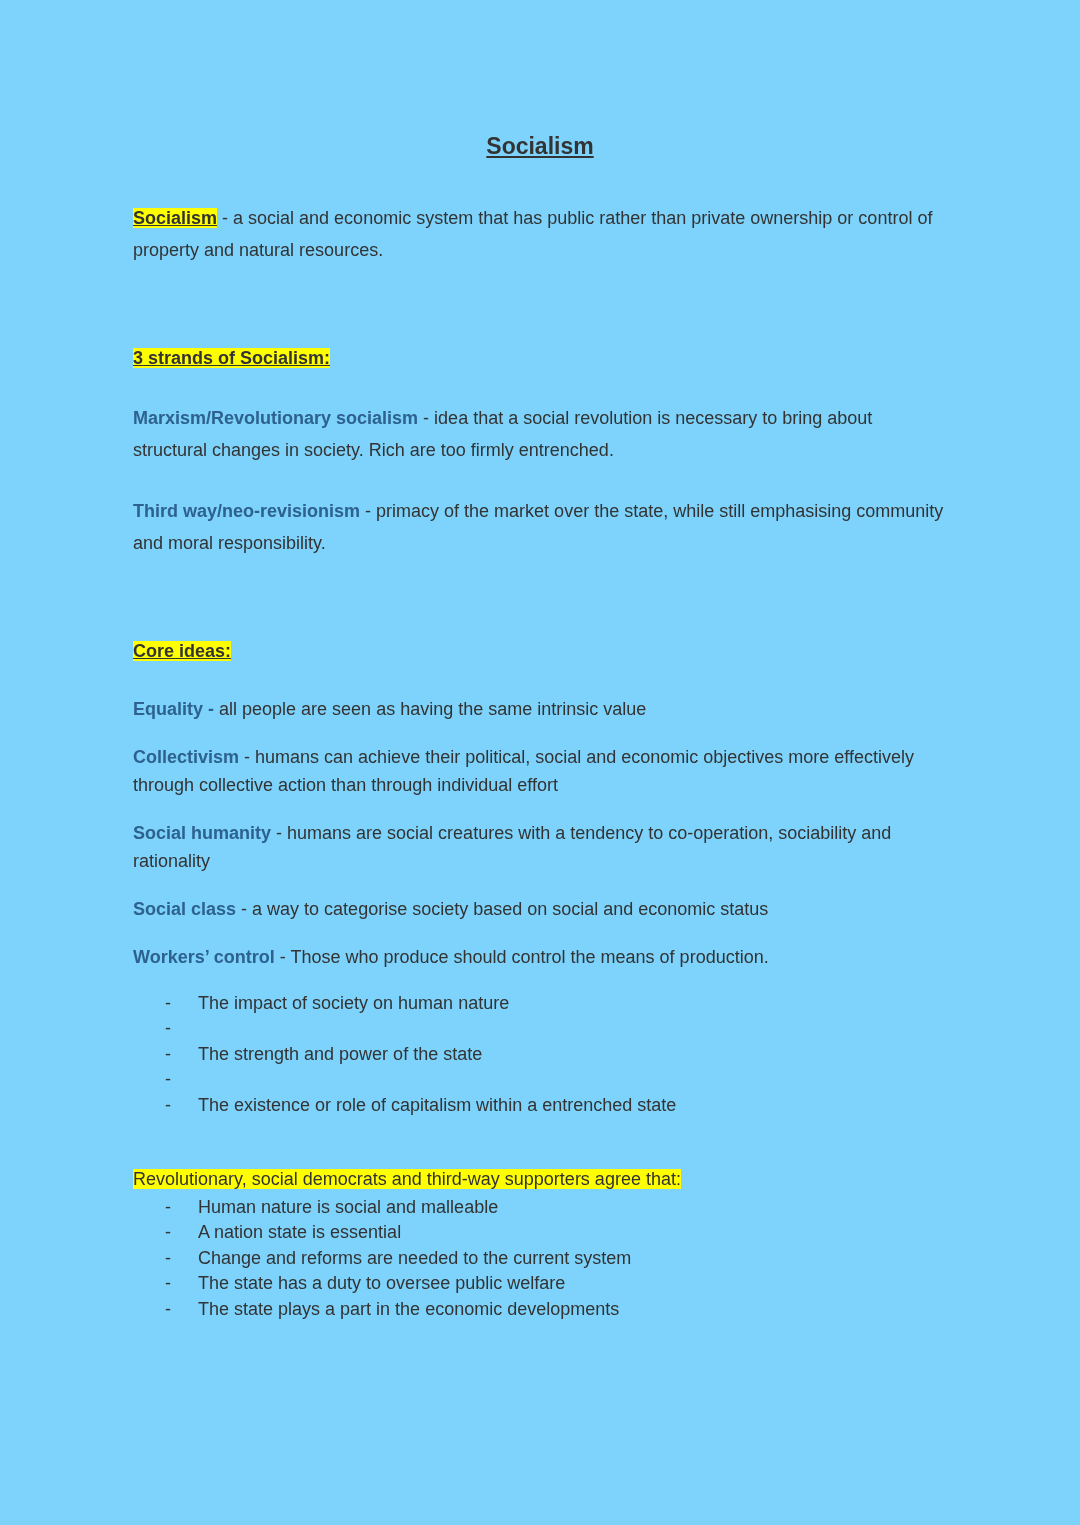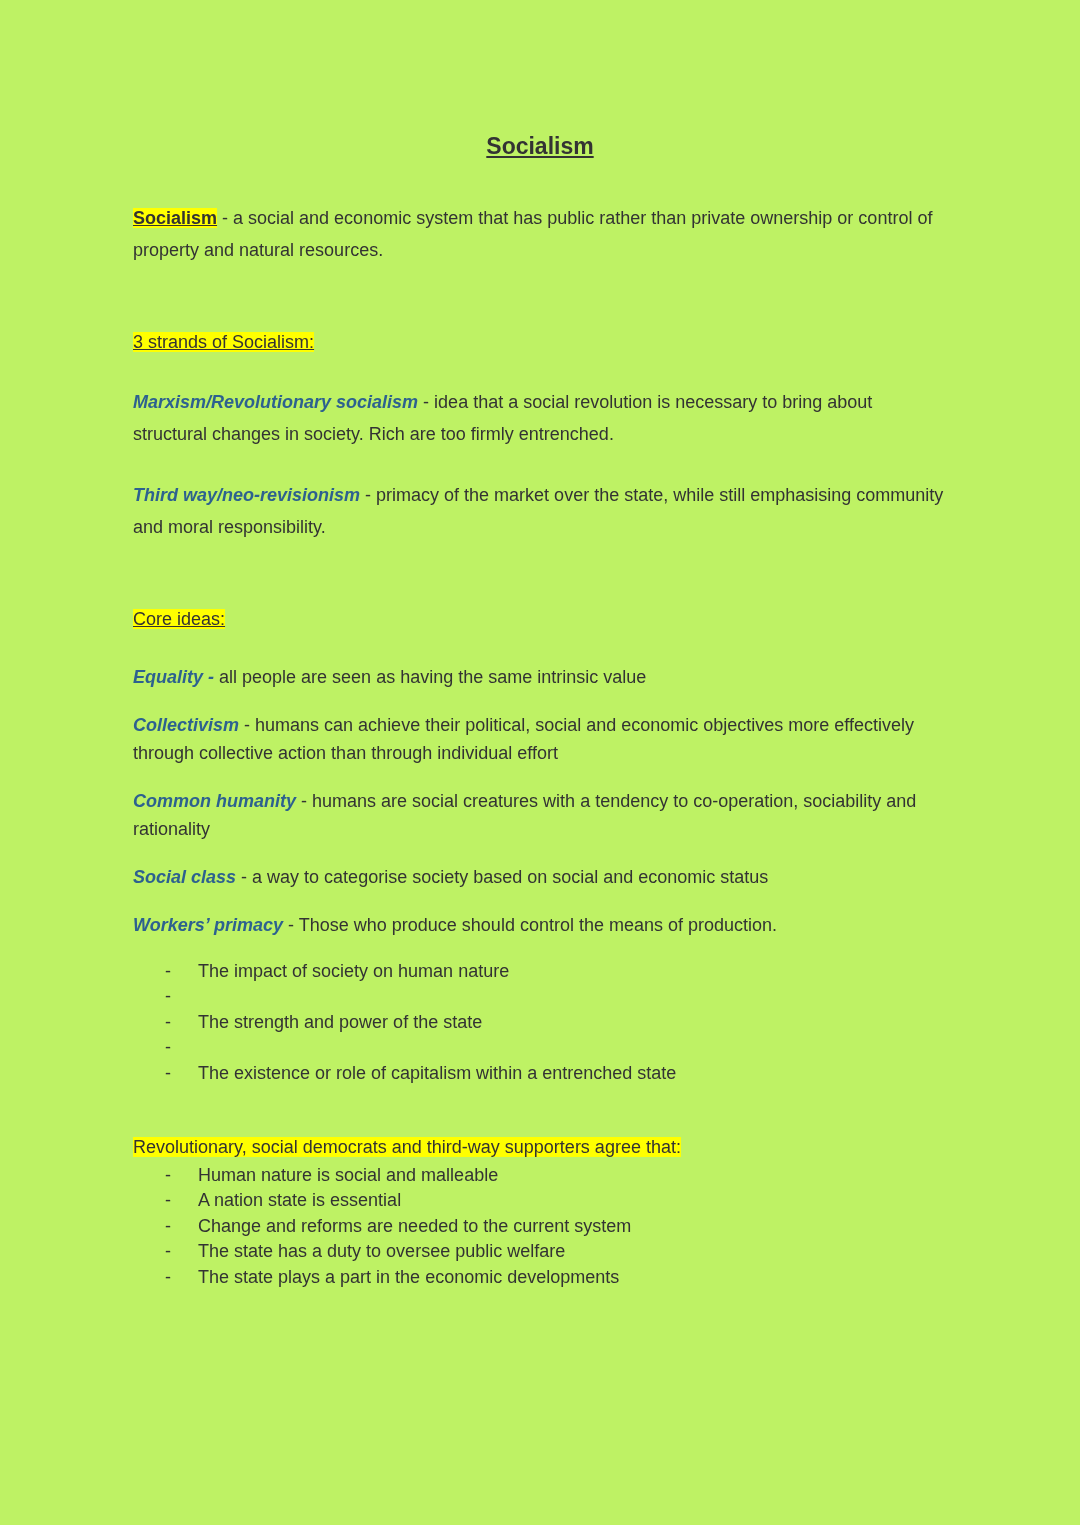--- a/index.html
+++ b/index.html
@@ -1,21 +1,21 @@
 <!DOCTYPE html>
 <html><head>
 <meta charset="utf-8">
 <style>
   html, body { margin: 0; padding: 0; background: #ffffff; }
   .page {
     position: relative;
     width: 1080px;
     height: 1525px;
     margin: 0 auto;
-    background: #bef264;
+    background: #7dd3fc;
     box-sizing: border-box;
     padding: 133px 133px 0 133px;
     font-family: "Liberation Sans", sans-serif;
     font-size: 18px;
     color: #333333;
     overflow: hidden;
   }
   .title {
     margin: 0 0 42px 0;
     text-align: center;
@@ -28,26 +28,26 @@
   .hl { background: #ffff00; }
   .para {
     margin: 0 1px 29px 0;
     line-height: 32px;
   }
   .idea-para {
     margin: 0 0 20px 0;
     line-height: 28px;
   }
   .section-heading {
-    margin: 62px 0 30px 0;
+    margin: 78px 0 30px 0;
     line-height: 28px;
-    font-weight: normal;
+    font-weight: bold;
   }
   .section-heading .hl { text-decoration: underline; }
-  .term { color: #2d618f; font-weight: bold; font-style: italic; }
+  .term { color: #2d618f; font-weight: bold; }
   .block-heading {
     margin: 48px 0 2px 0;
     line-height: 27px;
   }
   .dash-list {
     list-style: none;
     margin: 0 0 0 0;
     padding: 0 0 0 32px;
   }
   .dash-list li {
@@ -90,29 +90,29 @@
 
   <p class="idea-para">
     <span class="term">Equality -</span><span> all people are seen as having the same intrinsic value</span>
   </p>
 
   <p class="idea-para">
     <span class="term">Collectivism</span><span> - humans can achieve their political, social and economic objectives more effectively through collective action than through individual effort</span>
   </p>
 
   <p class="idea-para">
-    <span class="term">Common humanity</span><span> - humans are social creatures with a tendency to co-operation, sociability and rationality</span>
+    <span class="term">Social humanity</span><span> - humans are social creatures with a tendency to co-operation, sociability and rationality</span>
   </p>
 
   <p class="idea-para">
     <span class="term">Social class</span><span> - a way to categorise society based on social and economic status</span>
   </p>
 
   <p class="idea-para">
-    <span class="term">Workers’ primacy</span><span> - Those who produce should control the means of production.</span>
+    <span class="term">Workers’ control</span><span> - Those who produce should control the means of production.</span>
   </p>
 
 
   <ul class="dash-list">
     <li>
         <span class="dash">-</span>
         <span>The impact of society on human nature</span>
       </li>
     <li>
         <span class="dash">-</span>

